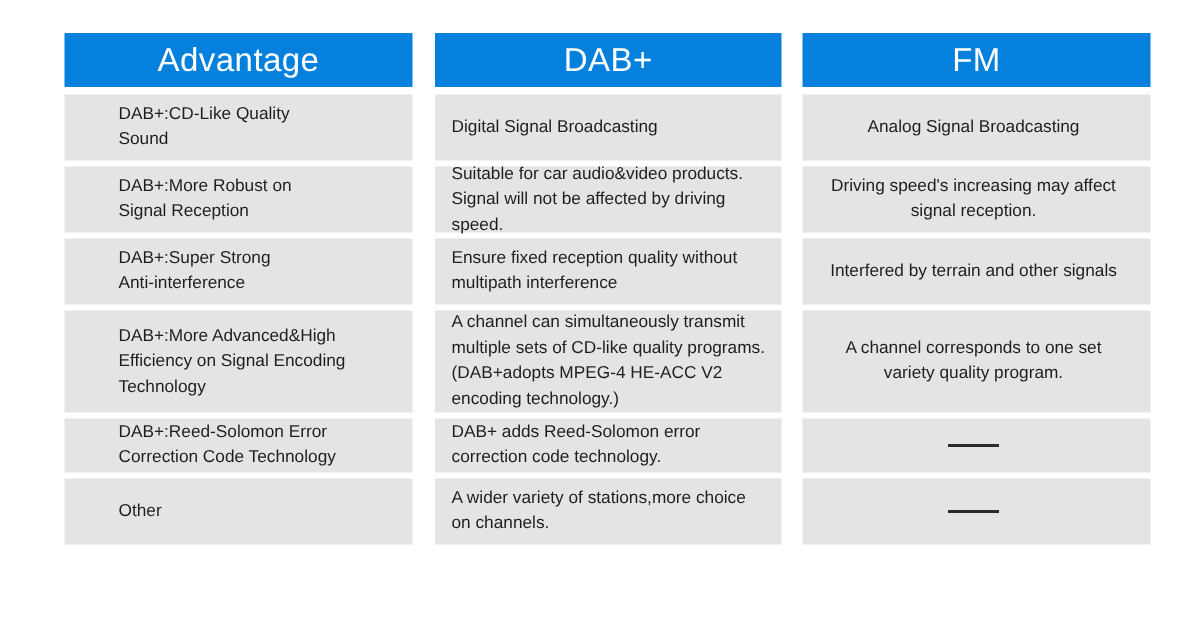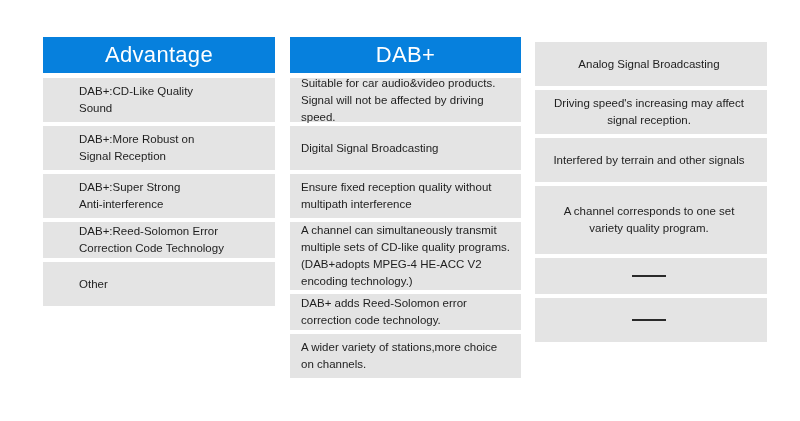--- a/index.html
+++ b/index.html
@@ -11,21 +11,21 @@
   body {
     width: 800px;
     height: 421px;
     font-family: "Liberation Sans", sans-serif;
     overflow: hidden;
   }
 
   .table-wrap {
     position: absolute;
     left: 43px;
-    top: 37px;
+    top: 22px;
     width: 724px;
     display: flex;
     flex-direction: row;
     align-items: flex-start;
   }
 
   .column {
     display: flex;
     flex-direction: column;
   }
@@ -105,42 +105,47 @@
 Sound</span>
       </div>
       <div class="cell r1">
         <span class="cell-text">DAB+:More Robust on
 Signal Reception</span>
       </div>
       <div class="cell r2">
         <span class="cell-text">DAB+:Super Strong
 Anti-interference</span>
       </div>
+      <div class="cell r3">
+        <span class="cell-text">DAB+:More Advanced&amp;High
+Efficiency on Signal Encoding
+Technology</span>
+      </div>
       <div class="cell r4">
         <span class="cell-text">DAB+:Reed-Solomon Error
 Correction Code Technology</span>
       </div>
       <div class="cell r5">
         <span class="cell-text">Other</span>
       </div>
     </div>
   </div>
 
   <div class="column col-gap-1"></div>
 
   <div class="column col-dab">
     <div class="col-header">DAB+</div>
     <div class="cells">
+      <div class="cell r0">
+        <span class="cell-text">Digital Signal Broadcasting</span>
+      </div>
       <div class="cell r1">
         <span class="cell-text">Suitable for car audio&amp;video products.
 Signal will not be affected by driving
 speed.</span>
-      </div>
-      <div class="cell r0">
-        <span class="cell-text">Digital Signal Broadcasting</span>
       </div>
       <div class="cell r2">
         <span class="cell-text">Ensure fixed reception quality without
 multipath interference</span>
       </div>
       <div class="cell r3">
         <span class="cell-text">A channel can simultaneously transmit
 multiple sets of CD-like quality programs.
 (DAB+adopts MPEG-4 HE-ACC V2
 encoding technology.)</span>
@@ -152,20 +157,21 @@
       <div class="cell r5">
         <span class="cell-text">A wider variety of stations,more choice
 on channels.</span>
       </div>
     </div>
   </div>
 
   <div class="column col-gap-2"></div>
 
   <div class="column col-fm">
+    <div class="col-header">FM</div>
     <div class="cells">
       <div class="cell r0">
         <span class="cell-text">Analog Signal Broadcasting</span>
       </div>
       <div class="cell r1">
         <span class="cell-text">Driving speed's increasing may affect
 signal reception.</span>
       </div>
       <div class="cell r2">
         <span class="cell-text">Interfered by terrain and other signals</span>

